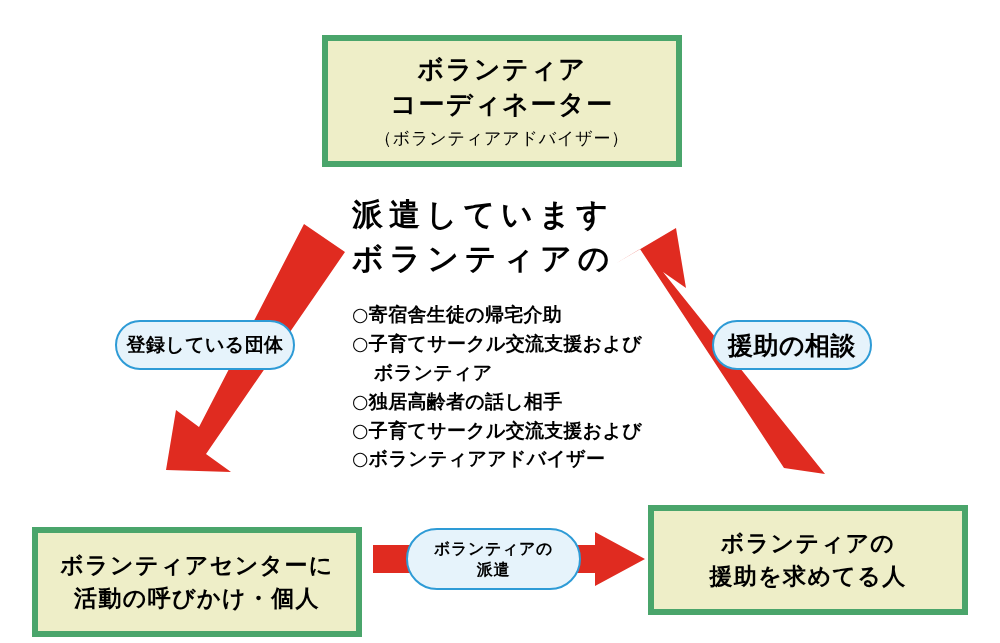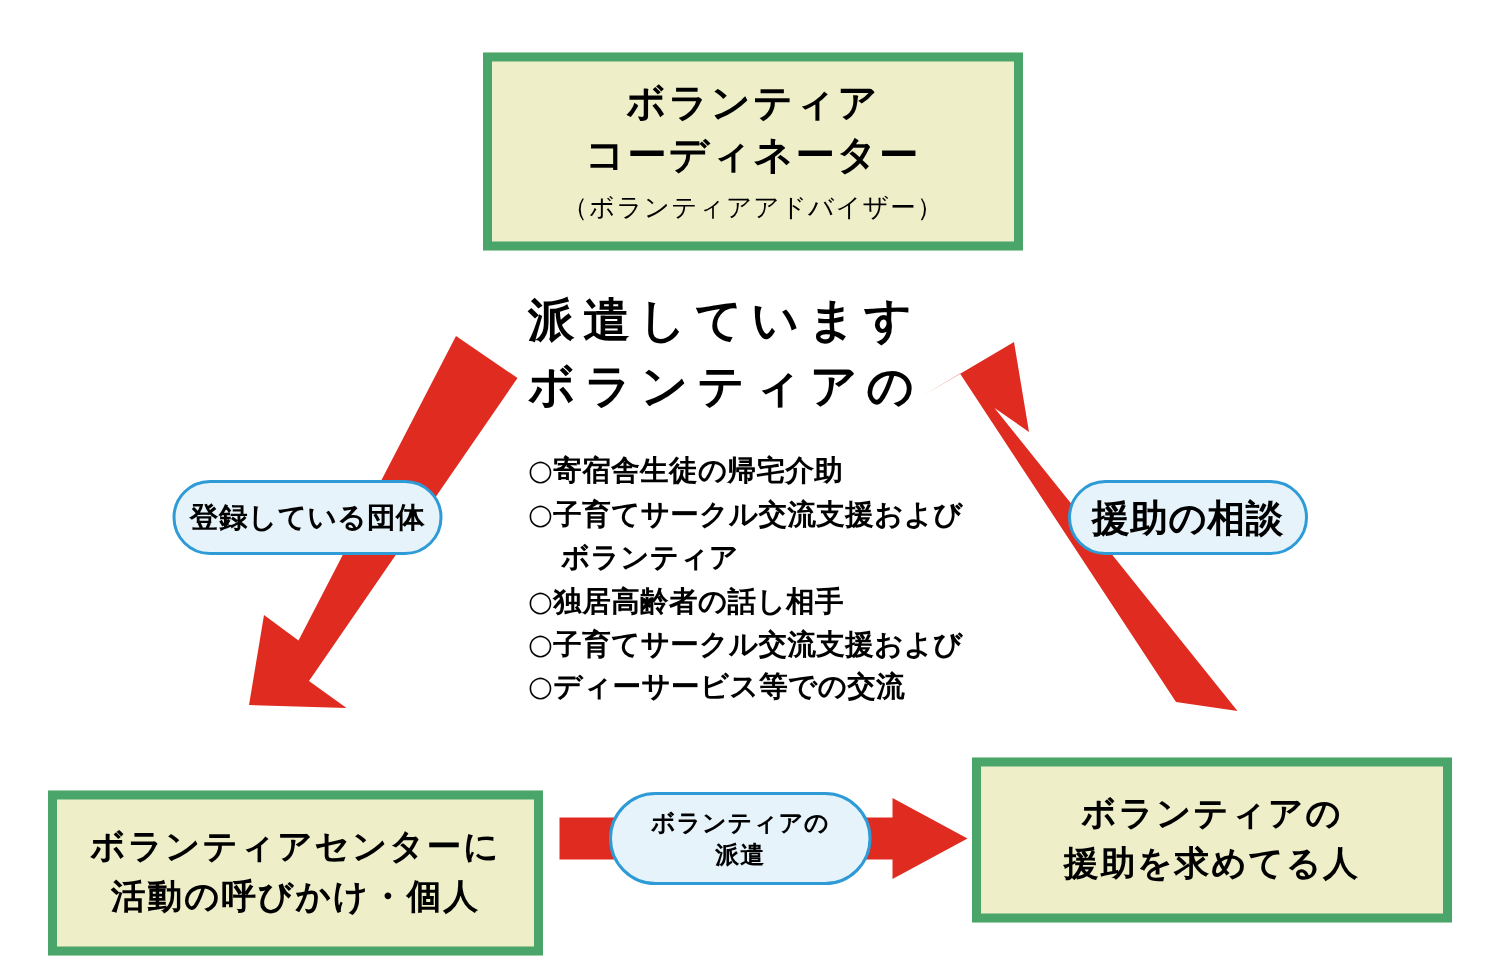--- a/index.html
+++ b/index.html
@@ -181,21 +181,21 @@
     <div id="center-heading">
       <div class="h1">派遣しています</div>
       <div class="h2">ボランティアの</div>
     </div>
     <div id="service-list">
       <div class="svc-item">○寄宿舎生徒の帰宅介助</div>
       <div class="svc-item">○子育てサークル交流支援および</div>
       <div class="svc-item cont">ボランティア</div>
       <div class="svc-item">○独居高齢者の話し相手</div>
       <div class="svc-item">○子育てサークル交流支援および</div>
-      <div class="svc-item">○ディーサービス等での交流</div>
+      <div class="svc-item">○ボランティアアドバイザー</div>
     </div>
   </div>
 
   <div class="pill" id="pill-call">
     <span>登録している団体</span>
   </div>
 
   <div class="pill" id="pill-consult">
     <span>援助の相談</span>
   </div>

